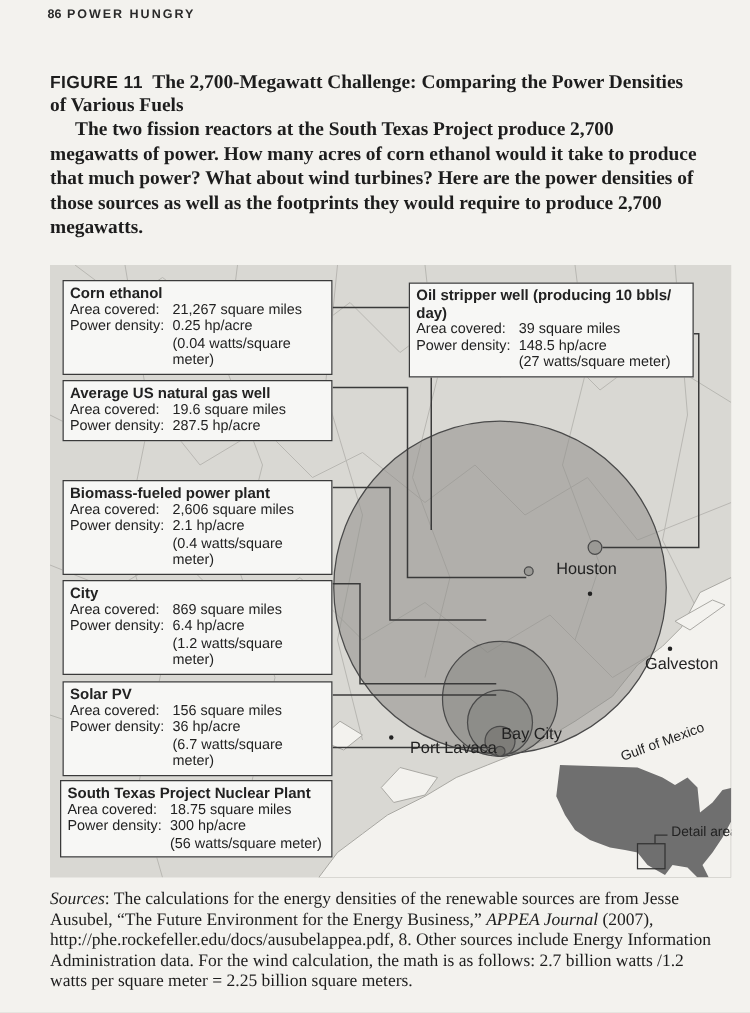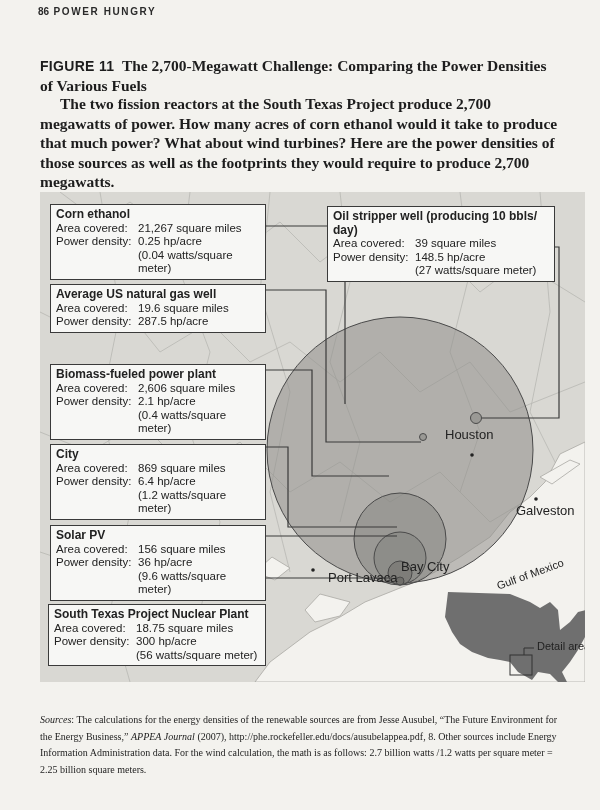--- a/index.html
+++ b/index.html
@@ -2,29 +2,29 @@
 <html><head>
 <meta charset="utf-8">
 <style>
   html, body { margin: 0; padding: 0; }
   body { width: 600px; height: 810px; background: #f3f2ee; position: relative; overflow: hidden; font-family: "DejaVu Serif", serif; color: #1d1d1d; }
   .running-head { position: absolute; left: 38px; top: 6px; font-family: "Liberation Sans", sans-serif; font-weight: bold; font-size: 10px; letter-spacing: 1.6px; color: #2a2a2a; }
   .running-head .pg { letter-spacing: 0; }
   .fig-title { position: absolute; left: 40px; top: 56px; width: 520px; font-family: "Liberation Serif", serif; font-weight: bold; font-size: 15.5px; line-height: 19px; }
   .fig-title .fig-label { font-family: "Liberation Sans", sans-serif; font-weight: bold; font-size: 14px; letter-spacing: 0.3px; margin-right: 4px; }
   .intro { position: absolute; left: 40px; top: 94px; width: 520px; font-family: "Liberation Serif", serif; font-weight: bold; font-size: 15.5px; line-height: 19.5px; text-indent: 20px; }
-  .map { position: absolute; left: 40px; top: 192px; width: 545px; height: 490px; background: #d9d8d3; overflow: hidden; }
+  .map { position: absolute; left: 40px; top: 212px; width: 545px; height: 490px; background: #d9d8d3; overflow: hidden; }
   .map svg { position: absolute; left: 0; top: 0; }
   .info-box { position: absolute; background: #f7f7f5; border: 1.3px solid #3a3a3a; font-family: "Liberation Sans", sans-serif; font-size: 11.5px; line-height: 13.5px; padding: 3px 6px 3px 5px; box-sizing: border-box; color: #222; }
   .info-box .name { font-weight: bold; font-size: 12px; display: block; }
   .info-box .row { display: flex; }
   .info-box .lbl { width: 82px; flex: none; }
   .info-box .val { flex: 1; }
   .map-label { position: absolute; font-family: "Liberation Sans", sans-serif; font-size: 13px; color: #222; white-space: nowrap; }
-  .sources { position: absolute; left: 40px; top: 712px; width: 530px; font-family: "Liberation Serif", serif; font-size: 10px; line-height: 16.5px; color: #1d1d1d; }
+  .sources { position: absolute; left: 40px; top: 712px; width: 530px; font-family: "Liberation Serif", serif; font-size: 14px; line-height: 16.5px; color: #1d1d1d; }
   .sources i { font-style: italic; }
 </style>
 </head>
 <body>
 
 <div class="running-head">
   <span class="pg">86</span>
   <span>POWER HUNGRY</span>
 </div>
 
@@ -146,21 +146,21 @@
     <div class="row">
         <span class="lbl">Area covered:</span>
         <span class="val">156 square miles</span>
       </div>
     <div class="row">
         <span class="lbl">Power density:</span>
         <span class="val">36 hp/acre</span>
       </div>
     <div class="row">
         <span class="lbl"></span>
-        <span class="val">(9.6 watts/square meter)</span>
+        <span class="val">(6.7 watts/square meter)</span>
       </div>
   </div>
 
   <div class="info-box" style="left:8px; top:412px; width:218px;">
     <span class="name">South Texas Project Nuclear Plant</span>
     <div class="row">
         <span class="lbl">Area covered:</span>
         <span class="val">18.75 square miles</span>
       </div>
     <div class="row">

